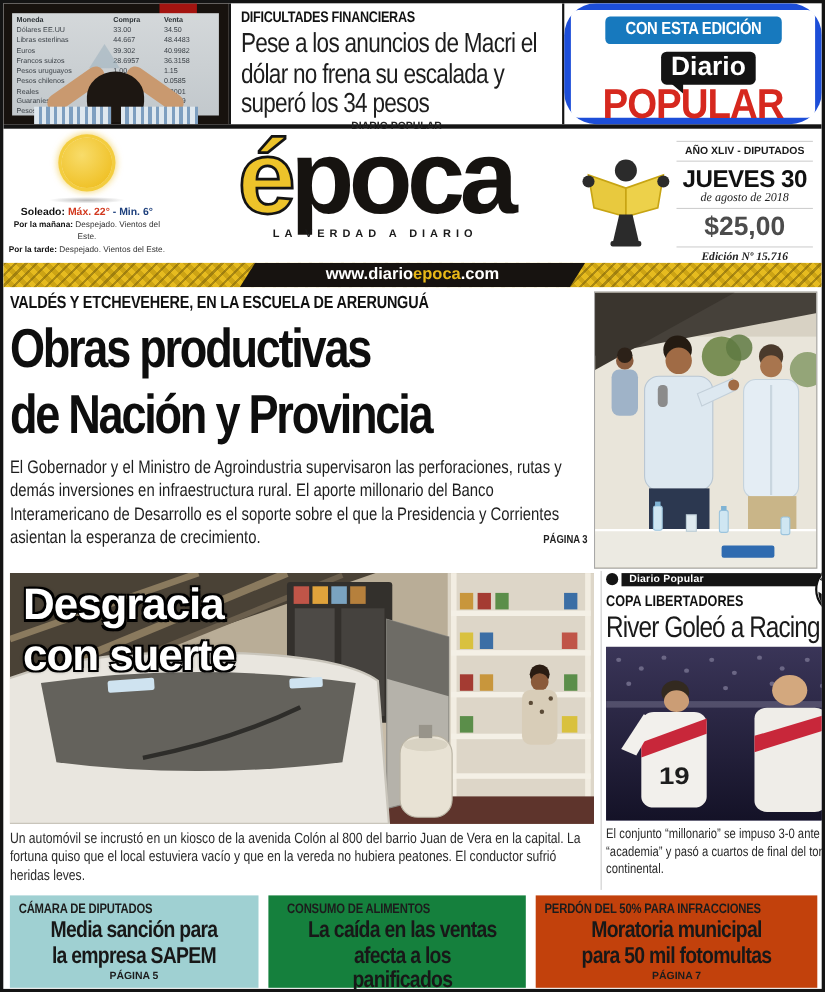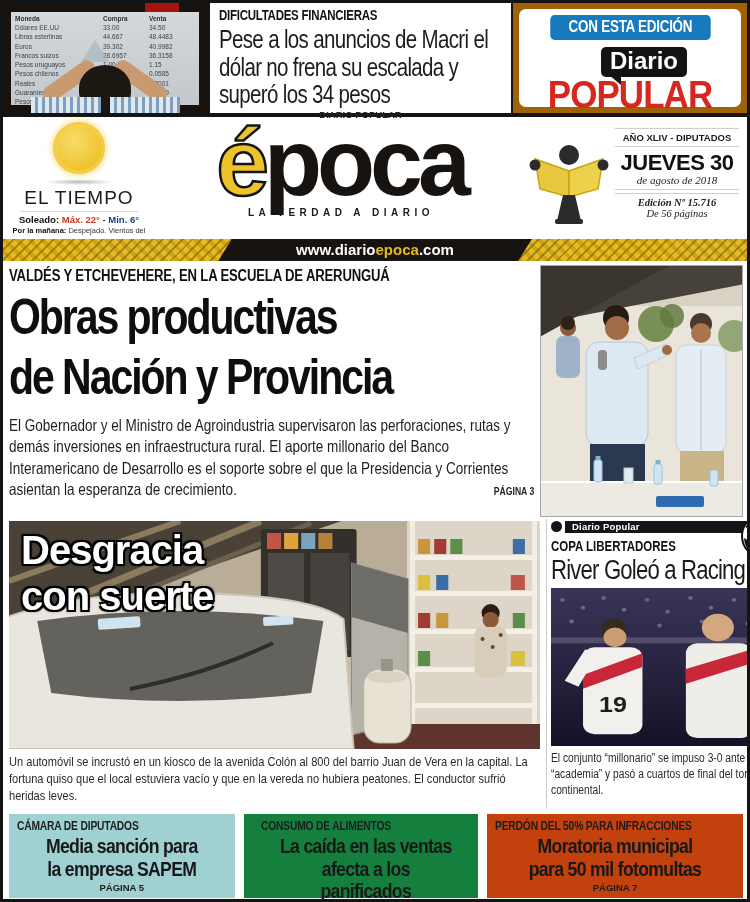--- a/index.html
+++ b/index.html
@@ -21,21 +21,21 @@
   .person-head { position:absolute; left:76px; top:62px; width:52px; height:46px; background:#1d1712; border-radius:50% 50% 40% 40%; }
   .person-arm { position:absolute; width:60px; height:16px; background:#c9996f; border-radius:8px; }
   .arm-l { left:36px; top:70px; transform:rotate(-35deg); }
   .arm-r { left:108px; top:70px; transform:rotate(35deg); }
   .shoulder { position:absolute; bottom:0; height:16px; width:70px; background:repeating-linear-gradient(90deg,#dfe8ef 0 4px,#7e9fc0 4px 7px); }
   .sh-l { left:28px; } .sh-r { right:28px; }
   .top-center { width:305px; flex:none; border-left:2px solid #141414; border-right:2px solid #141414; padding:4px 9px 2px; display:flex; flex-direction:column;justify-content:space-between; }
   .tc-kicker { font-weight:bold; font-size:14px; color:#111; letter-spacing:-0.3px; }
   .tc-headline { font-size:25px; color:#1d1d1d; line-height:1.1; letter-spacing:-0.8px; margin-top:3px; }
   .tc-source { font-weight:bold; font-size:9.5px; color:#222; text-align:center; margin-top:auto; padding-bottom:2px; }
-  .top-promo { flex:1; background:#a16207; padding:6px; }
+  .top-promo { flex:1; background:#1d4ed8; padding:6px;border-radius:29px; }
   .promo-card { background:#fff; border-radius:7px; height:100%; padding-top:6px; text-align:center; }
   .promo-banner { margin:0 auto; width:86%; background:#1779be; border-radius:5px; color:#fff; font-weight:bold; font-size:16px; letter-spacing:-0.3px; padding:3px 0 4px; }
   .brand-top { display:inline-block; background:#131313; color:#fff; font-weight:bold; font-size:24px; padding:0 9px 2px; border-radius:5px; margin-top:7px; transform:translateX(14px); position:relative; }
   .brand-top::after { content:""; position:absolute; left:8px; bottom:-8px; border-left:12px solid transparent; border-top:10px solid #131313; }
   .brand-bottom { color:#d6281e; font-weight:bold; font-size:38px; letter-spacing:-1px; line-height:0.9; margin-top:1px; transform:scaleX(0.92); }
 
   
   .masthead { height:122px; display:flex; }
   .weather { width:152px; flex:none; text-align:center; padding-top:6px; }
   .sun { width:46px; height:46px; margin:2px auto 0; background:radial-gradient(circle at 40% 35%,#f8dc6a,#edb913); border-radius:50%; box-shadow:0 0 0 3px #f3cd3f, 0 0 6px 4px rgba(238,190,30,.55); }
@@ -191,21 +191,20 @@
         <div class="brand-top">Diario</div>
         <div class="brand-bottom">POPULAR</div>
       </div>
     </div>
   </div>
 
   <div class="masthead">
     <div class="weather">
       <div class="sun"></div>
       <div class="sun-shadow"></div>
-      <div class="w-title">EL TIEMPO</div>
       <div class="w-line">
         <span class="lab">Soleado:</span>
         <span class="max">Máx. 22°</span>
         <span class="min">- Min. 6°</span>
       </div>
       <div class="w-small">
         <b>Por la mañana:</b>
         <span>Despejado. Vientos del Este.</span>
       </div>
       <div class="w-small">
@@ -233,20 +232,21 @@
       </svg>
     </div>
 
     <div class="info-col">
       <div class="rule"></div>
       <div class="i-year">AÑO XLIV - DIPUTADOS</div>
       <div class="rule"></div>
       <div class="i-day">JUEVES 30</div>
       <div class="i-date">de agosto de 2018</div>
       <div class="rule"></div>
+      <div class="i-price">$25,00</div>
       <div class="rule"></div>
       <div class="i-ed">Edición Nº 15.716</div>
       <div class="i-pages">De 56 páginas</div>
     </div>
   </div>
 
   <div class="yellow-strip">
     <div class="site-wrap">
       <span class="site-text"><span>www.diario</span><span class="hl">epoca</span><span>.com</span></span>
     </div>

